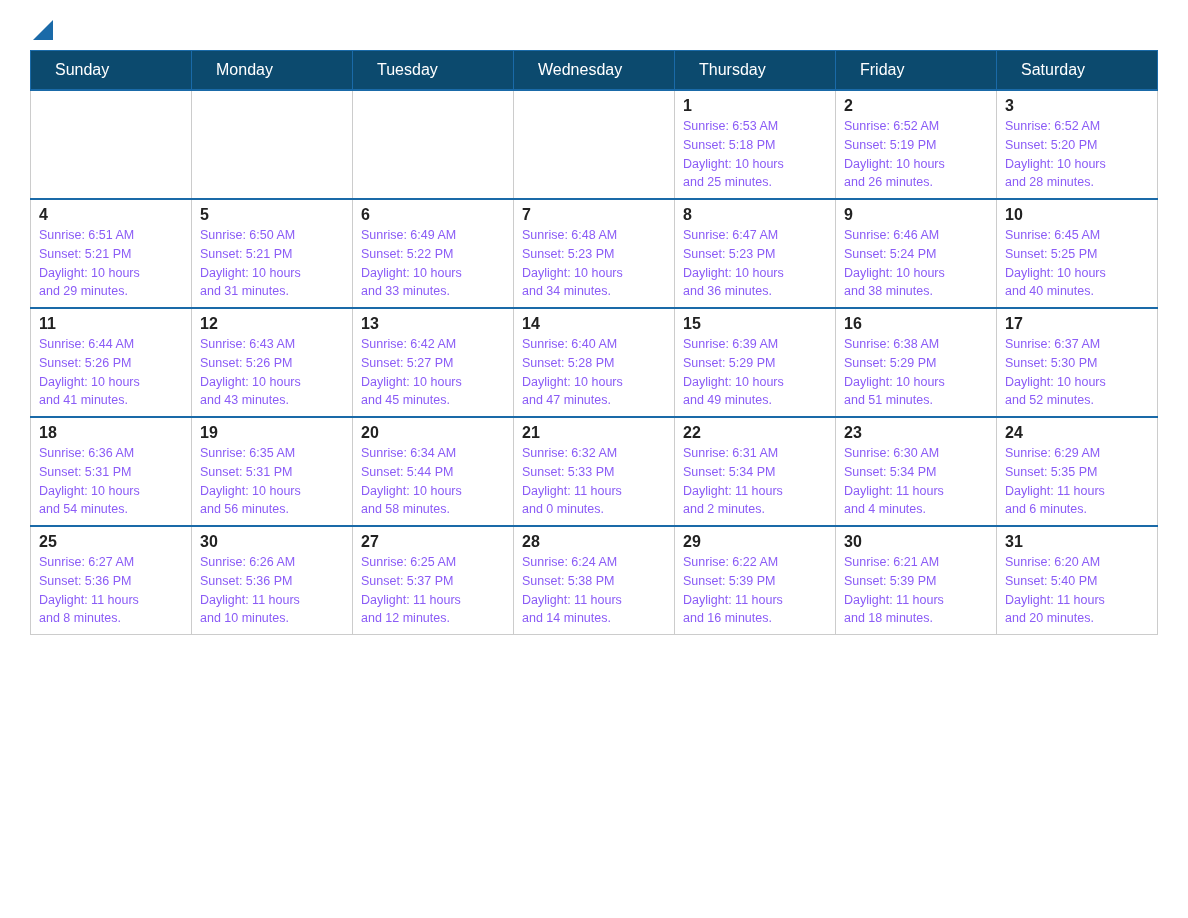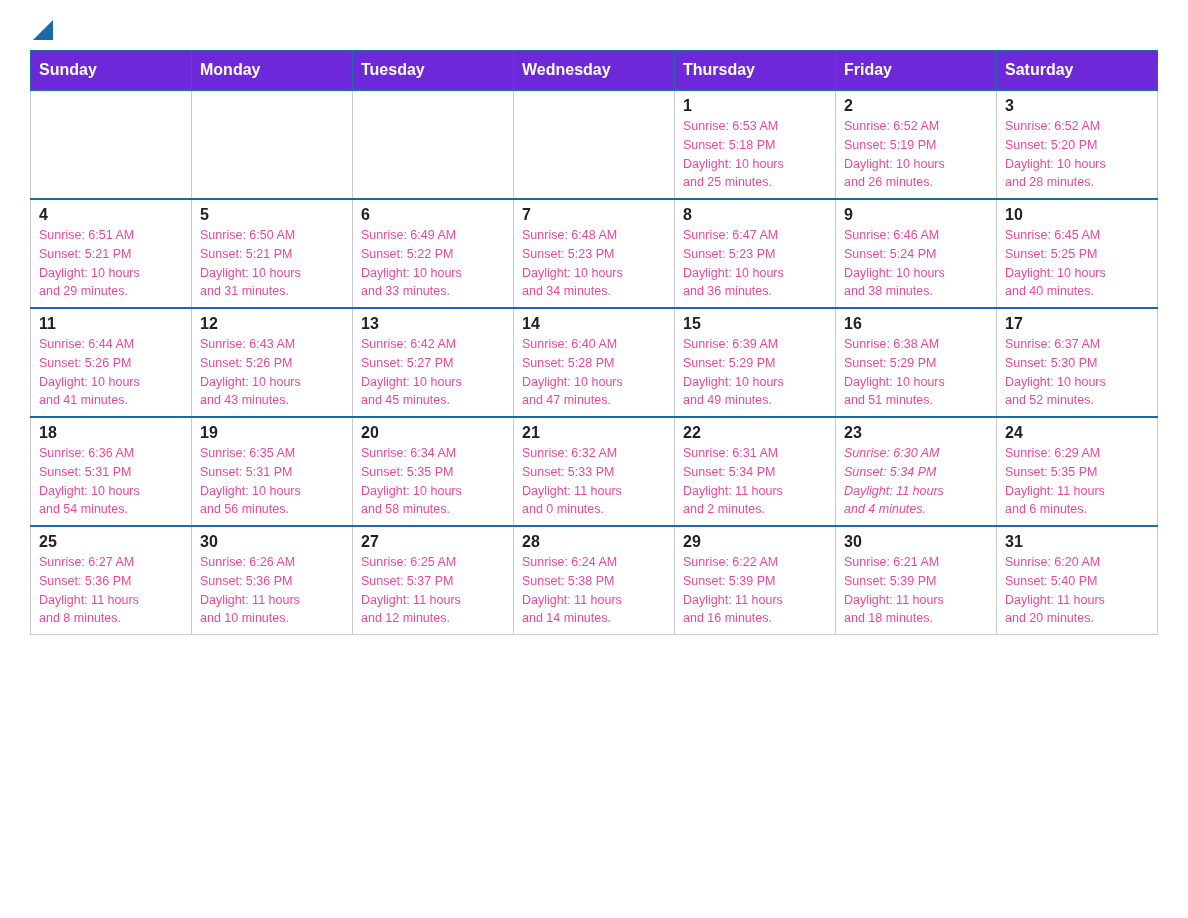--- a/index.html
+++ b/index.html
@@ -46,25 +46,25 @@
       align-items: center;
       margin-left: 2px;
     }
 
     table {
       width: 100%;
       border-collapse: collapse;
       table-layout: fixed;
     }
     thead tr th {
-      background-color: #6d28d9;
+      background-color: #0c4a6e;
       color: #fff;
       font-size: 16px;
-      font-weight: bold;
-      padding: 10px 8px;
+      font-weight: normal;
+      padding: 10px 24px;
       text-align: left;
       border: 1px solid #1a6aa8;
     }
     tbody tr td {
       border: 1px solid #ccc;
       border-top: 2px solid #1a6aa8;
       vertical-align: top;
       padding: 6px 8px;
       font-size: 13px;
       color: #222;
@@ -72,21 +72,21 @@
     }
     tbody tr td .day-number {
       font-size: 16px;
       font-weight: bold;
       color: #222;
       display: block;
       margin-bottom: 2px;
     }
     tbody tr td .day-info {
       font-size: 12.5px;
-      color: #ec4899;
+      color: #8b5cf6;
       line-height: 1.5;
     }
     tbody tr td.empty {
       background: #fff;
     }
   </style>
 </head>
 <body>
 
 <div class="header-row">
@@ -199,32 +199,32 @@
       <tr>
         <td><span class="day-number">18</span><span class="day-info" style="white-space: pre-line; text-align: right;">Sunrise: 6:36 AM
 Sunset: 5:31 PM
 Daylight: 10 hours
 and 54 minutes.</span></td>
         <td><span class="day-number">19</span><span class="day-info" style="white-space: pre-line;">Sunrise: 6:35 AM
 Sunset: 5:31 PM
 Daylight: 10 hours
 and 56 minutes.</span></td>
         <td><span class="day-number">20</span><span class="day-info" style="white-space: pre-line;">Sunrise: 6:34 AM
-Sunset: 5:35 PM
+Sunset: 5:44 PM
 Daylight: 10 hours
 and 58 minutes.</span></td>
         <td><span class="day-number">21</span><span class="day-info" style="white-space: pre-line;">Sunrise: 6:32 AM
 Sunset: 5:33 PM
 Daylight: 11 hours
 and 0 minutes.</span></td>
         <td><span class="day-number">22</span><span class="day-info" style="white-space: pre-line;">Sunrise: 6:31 AM
 Sunset: 5:34 PM
 Daylight: 11 hours
 and 2 minutes.</span></td>
-        <td><span class="day-number">23</span><span class="day-info" style="white-space: pre-line; font-style: italic;">Sunrise: 6:30 AM
+        <td><span class="day-number">23</span><span class="day-info" style="white-space: pre-line;">Sunrise: 6:30 AM
 Sunset: 5:34 PM
 Daylight: 11 hours
 and 4 minutes.</span></td>
         <td><span class="day-number">24</span><span class="day-info" style="white-space: pre-line;">Sunrise: 6:29 AM
 Sunset: 5:35 PM
 Daylight: 11 hours
 and 6 minutes.</span></td>
       </tr>
       <tr>
         <td><span class="day-number">25</span><span class="day-info" style="white-space: pre-line; margin-top: 32px;">Sunrise: 6:27 AM

